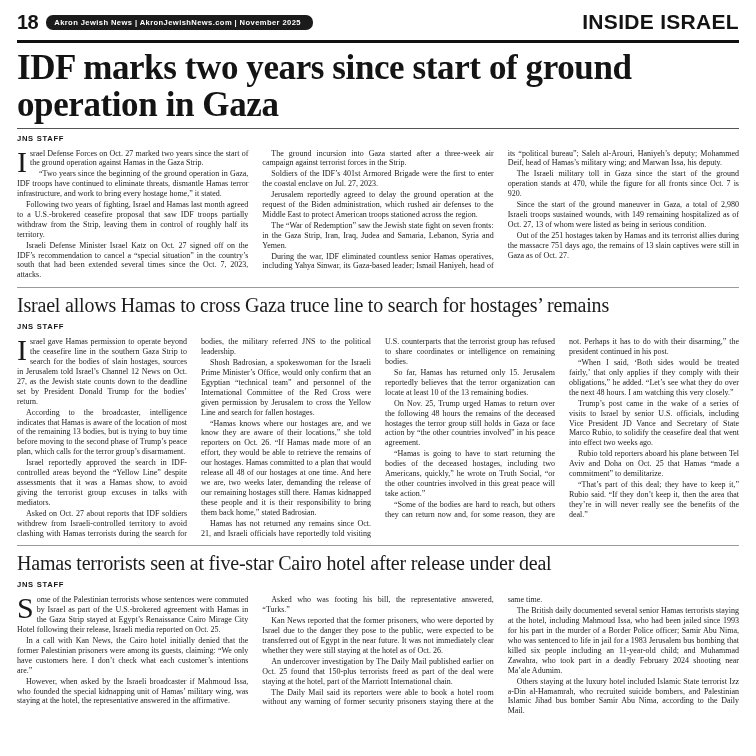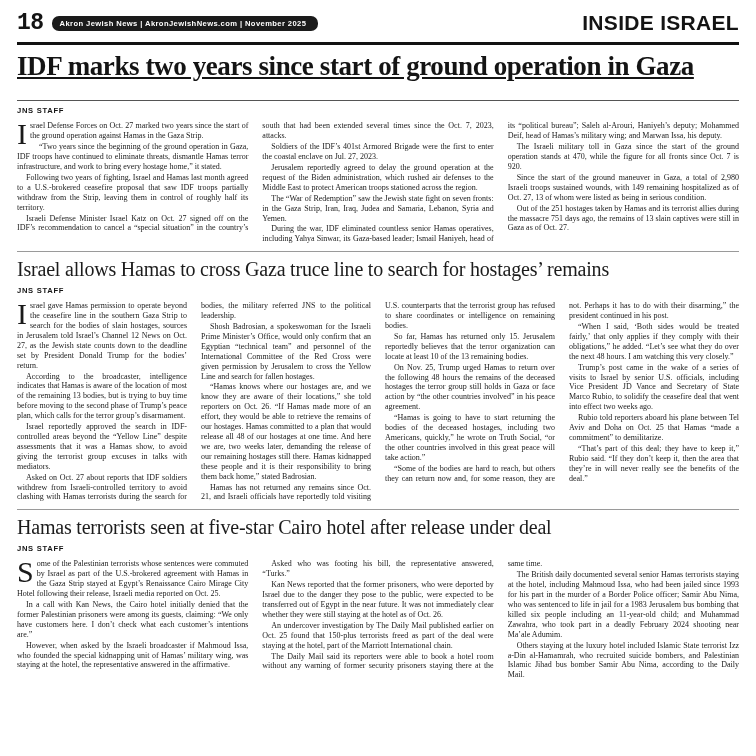--- a/index.html
+++ b/index.html
@@ -7,43 +7,43 @@
   body {
     width: 756px; height: 756px; overflow: hidden;
     font-family: "Liberation Serif", serif;
     color: #141414;
   }
   .page { padding: 8px 17px 0 17px; }
 
   
   .topbar { display: flex; align-items: center; gap: 8px; padding: 2px 0 5px 0; }
   .page-number {
-    font-family: Liberation Mono, monospace;
-    font-weight: bold; font-size: 23px; letter-spacing: -0.5px;
+    font-family: Liberation Sans, sans-serif;
+    font-weight: bold; font-size: 20px; letter-spacing: -0.5px;
   }
   .masthead-bar {
     background: #1b1b1b; color: #ffffff;
     font-family: "Liberation Sans", sans-serif;
     font-weight: bold; font-size: 7.6px; letter-spacing: 0.4px;
     padding: 3px 12px 3px 8px; border-radius: 7px;
     white-space: nowrap;
   }
   .section-title {
     margin-left: auto;
     font-family: Liberation Sans, sans-serif;
     font-weight: bold; font-size: 21px; letter-spacing: 0.3px;
   }
   .thick-rule { border-top: 3px solid #111; margin: 1px 0 7px 0; }
   .thin-rule  { border-top: 1px solid #9a9a9a; margin: 7px 0 6px 0; }
 
   
   article { display: block; }
   .headline-lead {
-    font-size: 27px; font-weight: bold; line-height: 1.05;
-    letter-spacing: -0.4px; margin: 0 0 20px 0; text-decoration: underline;
+    font-size: 35px; font-weight: bold; line-height: 1.05;
+    letter-spacing: -0.4px; margin: 0 0 4px 0;
   }
   .headline-rule { border-top: 1px solid #555; margin: 2px 0 5px 0; }
   .headline-sub {
     font-size: 20px; font-weight: normal; line-height: 1.1;
     letter-spacing: -0.2px; margin: 1px 0 6px 0; color: #1c1c1c;
   }
   .byline {
     font-family: "Liberation Sans", sans-serif;
     font-weight: bold; font-size: 7.6px; letter-spacing: 0.7px;
     margin: 0 0 6px 0;
@@ -77,20 +77,21 @@
 
   <article>
     <h1 class="headline-lead">IDF marks two years since start of ground operation in Gaza</h1>
     <div class="headline-rule"></div>
     <div class="byline">JNS STAFF</div>
     <div class="body cols-3">
         <p class="first">Israel Defense Forces on Oct. 27 marked two years since the start of the ground operation against Hamas in the Gaza Strip.</p>
         <p>“Two years since the beginning of the ground operation in Gaza, IDF troops have continued to eliminate threats, dismantle Hamas terror infrastructure, and work to bring every hostage home,” it stated.</p>
         <p>Following two years of fighting, Israel and Hamas last month agreed to a U.S.-brokered ceasefire proposal that saw IDF troops partially withdraw from the Strip, leaving them in control of roughly half its territory.</p>
         <p>Israeli Defense Minister Israel Katz on Oct. 27 signed off on the IDF’s recommendation to cancel a “special situation” in the country’s south that had been extended several times since the Oct. 7, 2023, attacks.</p>
+        <p>The ground incursion into Gaza started after a three-week air campaign against terrorist forces in the Strip.</p>
         <p>Soldiers of the IDF’s 401st Armored Brigade were the first to enter the coastal enclave on Jul. 27, 2023.</p>
         <p>Jerusalem reportedly agreed to delay the ground operation at the request of the Biden administration, which rushed air defenses to the Middle East to protect American troops stationed across the region.</p>
         <p>The “War of Redemption” saw the Jewish state fight on seven fronts: in the Gaza Strip, Iran, Iraq, Judea and Samaria, Lebanon, Syria and Yemen.</p>
         <p>During the war, IDF eliminated countless senior Hamas operatives, including Yahya Sinwar, its Gaza-based leader; Ismail Haniyeh, head of its “political bureau”; Saleh al-Arouri, Haniyeh’s deputy; Mohammed Deif, head of Hamas’s military wing; and Marwan Issa, his deputy.</p>
         <p>The Israeli military toll in Gaza since the start of the ground operation stands at 470, while the figure for all fronts since Oct. 7 is 920.</p>
         <p>Since the start of the ground maneuver in Gaza, a total of 2,980 Israeli troops sustained wounds, with 149 remaining hospitalized as of Oct. 27, 13 of whom were listed as being in serious condition.</p>
         <p>Out of the 251 hostages taken by Hamas and its terrorist allies during the massacre 751 days ago, the remains of 13 slain captives were still in Gaza as of Oct. 27.</p>
       </div>
   </article>
 

